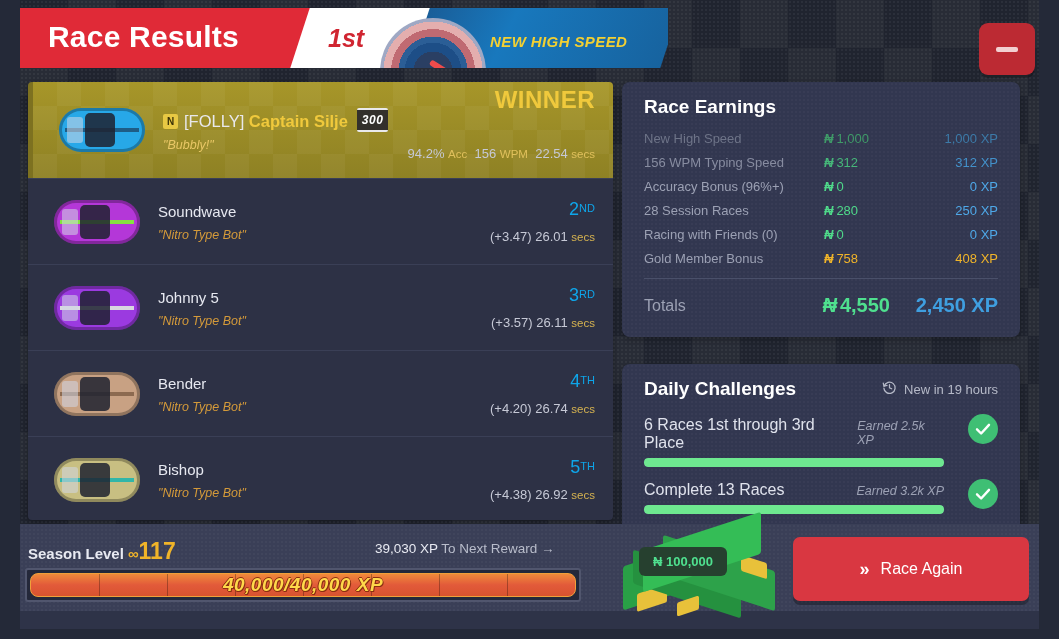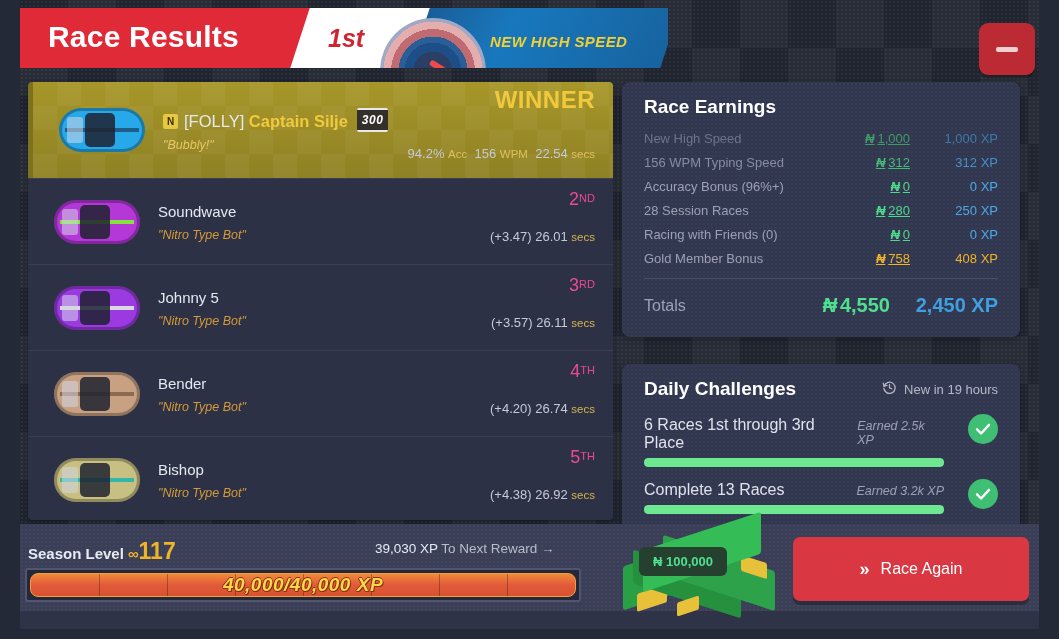--- a/index.html
+++ b/index.html
@@ -178,22 +178,22 @@
     background:#33302c; color:#fff; font-size:12px; font-weight:700;
     font-style:italic; border-radius:2px; vertical-align:3px;
     border-top:2px solid #e9e9ea; border-bottom:2px solid #e9e9ea;
     letter-spacing:.5px;
   }
   .r-right {
     flex: 0 0 auto; text-align:right; padding-right: 18px;
     align-self: stretch; position:relative; width: 210px;
   }
   .place {
-    position:absolute; right: 18px; top: 10px;
-    font-size: 18px; color:#ec4899; font-weight:400;
+    position:absolute; right: 18px; top: 20px;
+    font-size: 18px; color:#0ea5e9; font-weight:400;
   }
   .place sup { font-size: 11px; vertical-align: 3px; }
   .row.winner .place {
     font-size: 24px; color:#f0c93c; font-weight:700; top: 4px; letter-spacing:.5px;
   }
   .r-stats {
     position:absolute; right: 18px; bottom: 20px;
     font-size: 13px; color:#d8dae4; white-space:nowrap;
   }
   .row.winner .r-stats { bottom: 17px; font-size:13px; }
@@ -215,21 +215,21 @@
   .panel-daily { left: 622px; top: 364px; width: 398px; height: 168px; }
   .panel-title {
     position:absolute; left: 22px; top: 14px;
     font-size: 19px; font-weight: 700; color:#ffffff;
   }
   .earn-list { position:absolute; left:22px; right:22px; top:44px; }
   .earn-row {
     display:flex; align-items:center; height: 24px; font-size: 13px;
   }
   .earn-label { flex:1 1 auto; color:#9ca1b4; }
-  .earn-cash { width: 86px; text-align:right; color:#4fd98a;text-decoration:underline; }
+  .earn-cash { width: 86px; color:#4fd98a; }
   .earn-xp   { width: 88px; text-align:right; color:#4ea8e8; }
   .earn-row.dim1 .earn-label { color:#6e7488; }
   .earn-row.dim1 .earn-cash  { color:#3f9a68; }
   .earn-row.dim1 .earn-xp    { color:#3c7aa8; }
   .earn-row.dim2 .earn-label { color:#878ca0; }
   .earn-row.dim2 .earn-cash  { color:#46b679; }
   .earn-row.dim2 .earn-xp    { color:#4391ca; }
   .earn-row.gold .earn-cash,
   .earn-row.gold .earn-xp { color:#f0b429; }
   .naira { font-style: italic; font-weight:700; margin-right:3px; }

